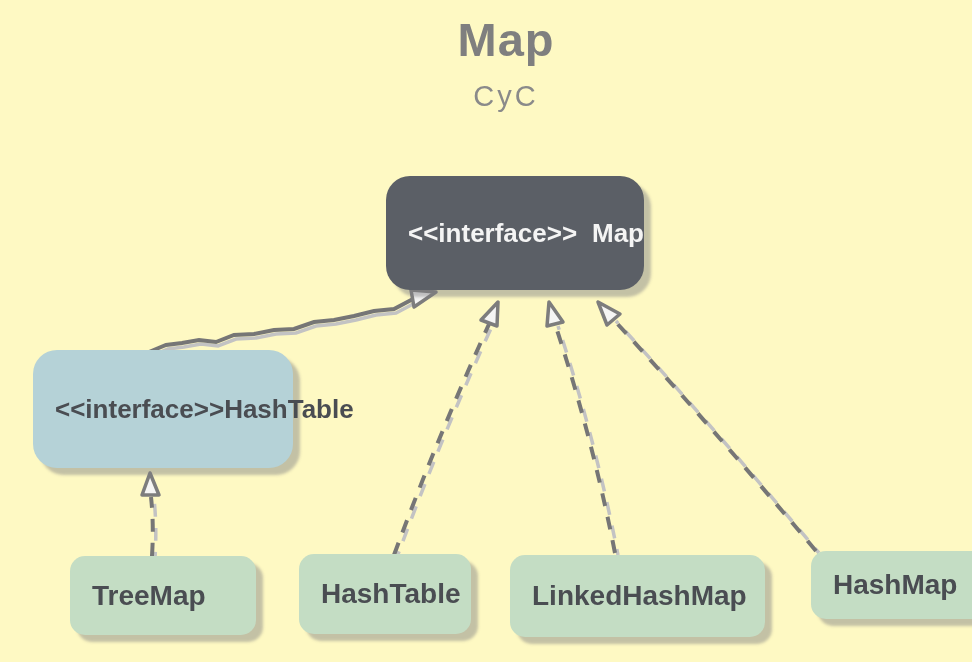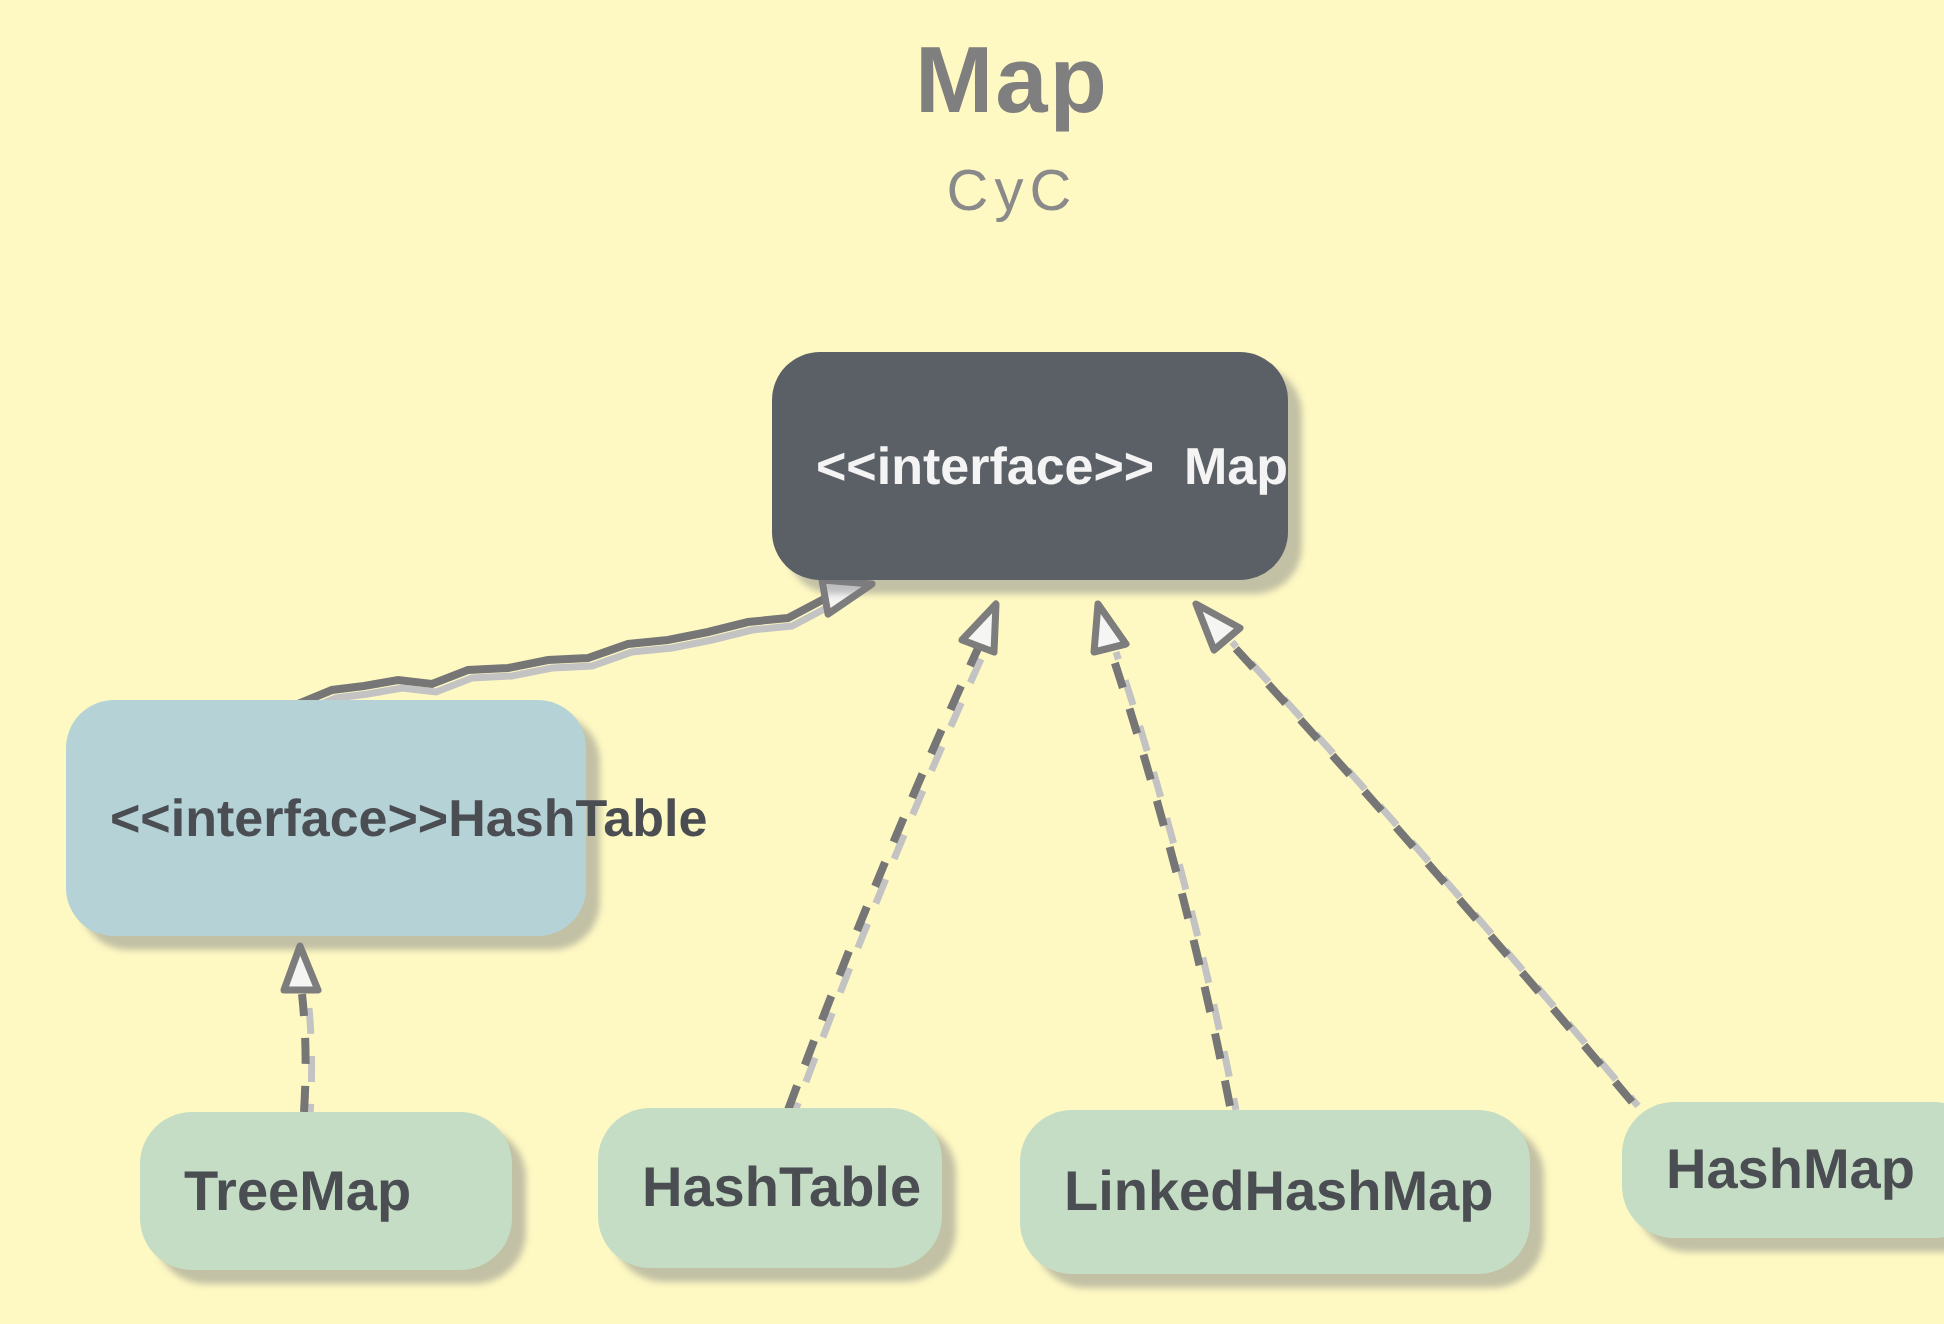--- a/index.html
+++ b/index.html
@@ -32,21 +32,21 @@
     left:386px; top:176px; width:236px; height:114px;
     background:#5b5f66; color:#f4f4f4; border-radius:24px;
     font-size:26px; line-height:33px;
   }
   .interface-sub {
     left:33px; top:350px; width:238px; height:118px;
     background:#b5d2d7; color:#4a4d52; border-radius:24px;
     font-size:26px; line-height:33px;
   }
   .cls {
-    background:#c4ddc4; color:#4a4d52; border-radius:26px; font-size:28px;
+    background:#c4ddc4; color:#4a4d52; border-radius:15px; font-size:28px;
   }
   .cls-treemap       { left:70px;  top:556px; width:164px; height:79px; }
   .cls-hashtable     { left:299px; top:554px; width:150px; height:80px; }
   .cls-linkedhashmap { left:510px; top:555px; width:233px; height:82px; }
   .cls-hashmap       { left:779px; top:551px; width:160px; height:68px;margin-left:32px; }
 
   svg.edges { position:absolute; left:0; top:0; width:972px; height:662px; }
   .edge-dark  { stroke:#767676; stroke-width:4;   fill:none; }
   .edge-light { stroke:#c3c3c3; stroke-width:3.5; fill:none; }
   .dashed     { stroke-dasharray:13 11; }

